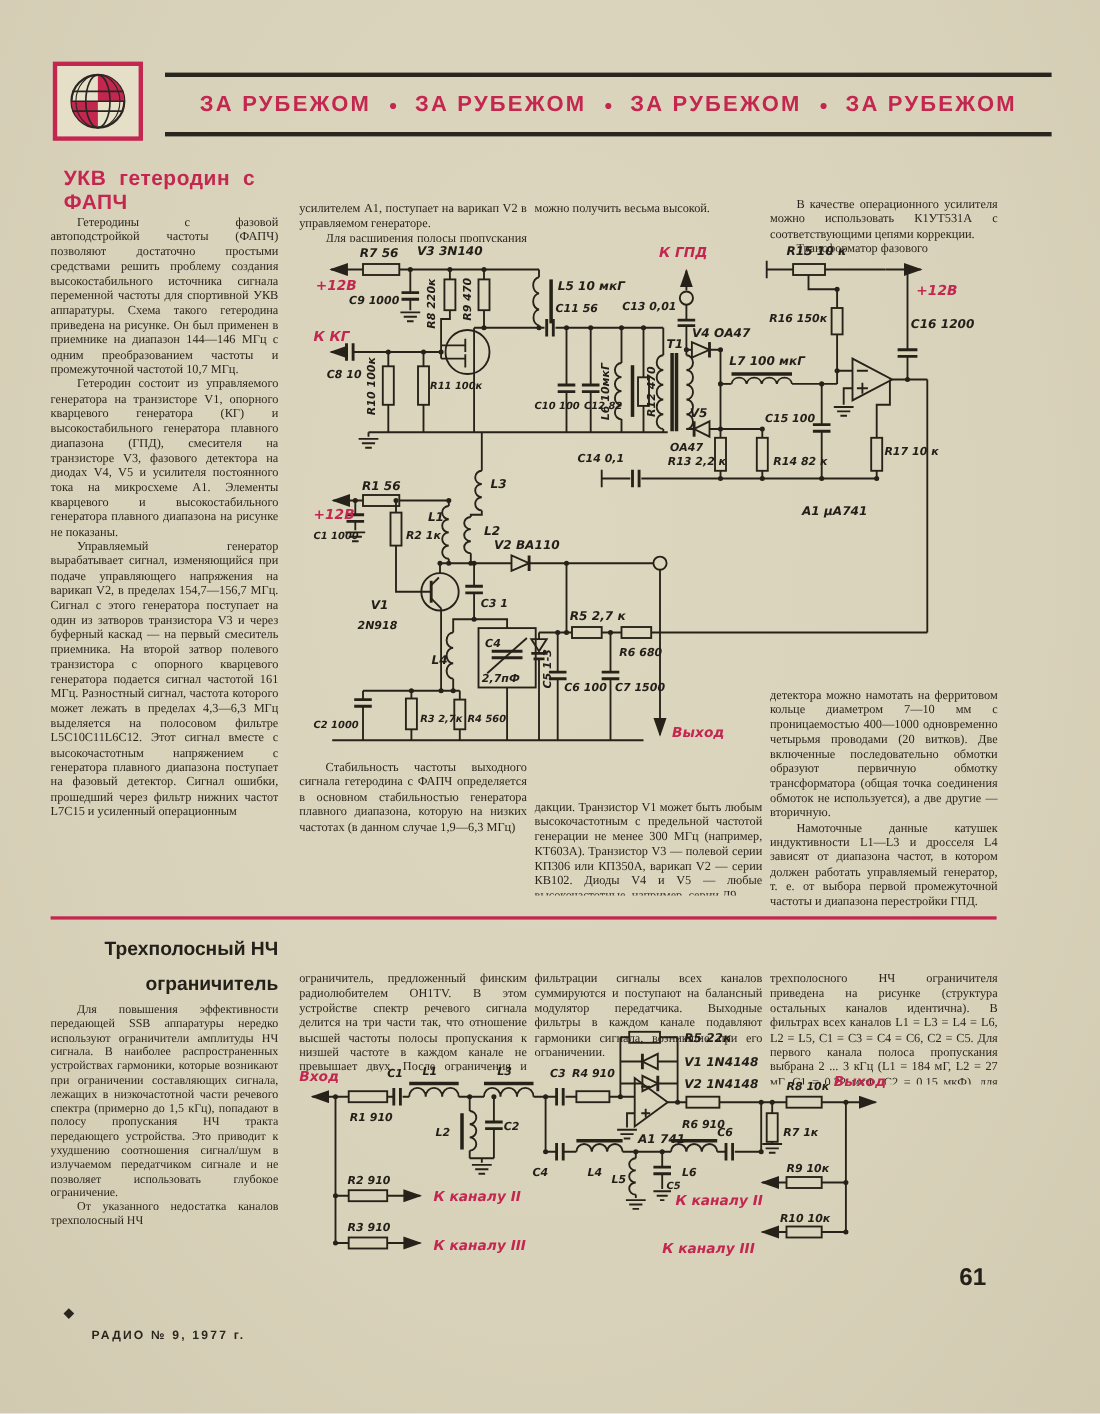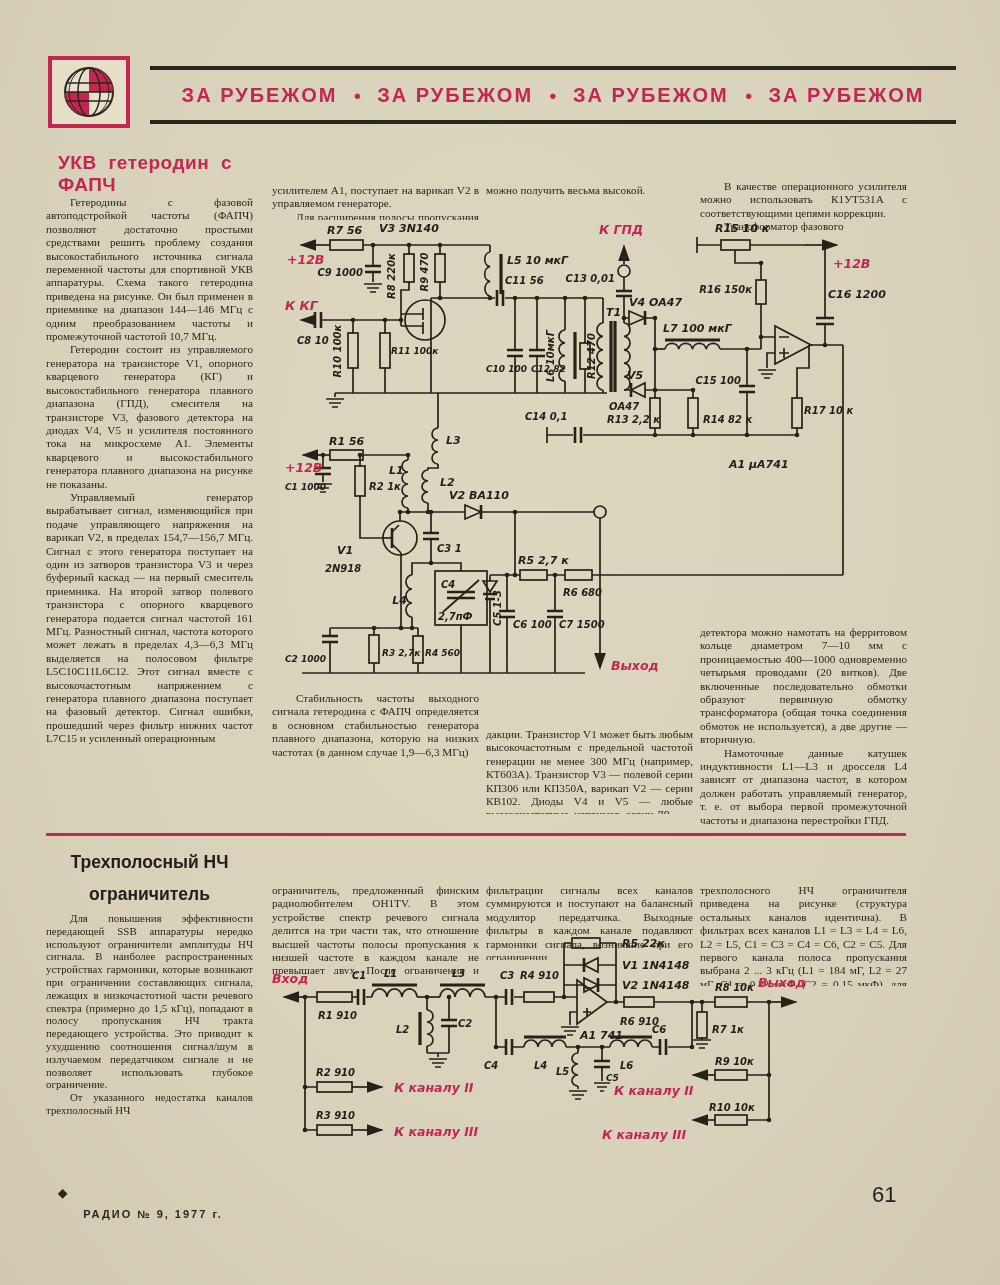--- a/index.html
+++ b/index.html
@@ -21,21 +21,21 @@
   .col p.it{font-style:italic;}
   .col p.sp{letter-spacing:4px;text-indent:18px;}
   .a1c1{left:46px;top:196px;height:636px;}
   .a1c2t{left:272px;top:148px;height:72px;}
   .a1c3t{left:486px;top:148px;height:82px;}
   .a1c4t{left:700px;top:148px;height:84px;margin-top:32px;}
   .a1c2b{left:272px;top:692px;height:138px;}
   .a1c3b{left:486px;top:692px;height:122px;}
   .a1c4b{left:700px;top:590px;height:240px;}
   .divider{position:absolute;left:46px;top:833px;width:860px;height:3px;background:#c32750;}
-  .t2{position:absolute;left:46px;top:846px;width:207px;margin:0;text-align:center;font-family:"Liberation Sans",sans-serif;
+  .t2{position:absolute;left:46px;top:846px;width:207px;margin:0;text-align:right;font-family:"Liberation Sans",sans-serif;
     font-weight:bold;font-size:17.5px;line-height:32px;color:#23201a;}
   .a2c1{left:46px;top:912px;height:248px;font-size:10.9px;line-height:12.8px;}
   .a2c2{left:272px;top:848px;height:126px;}
   .a2c3{left:486px;top:848px;height:112px;}
   .a2c4{left:700px;top:848px;height:138px;}
   
   .sch{position:absolute;}
   .s1{left:285px;top:218px;}
   .s2{left:272px;top:935px;}
   .w{stroke:#262219;stroke-width:1.7;fill:none;}
@@ -44,21 +44,21 @@
   .cp{stroke:#262219;stroke-width:1.7;fill:none;}
   .dt{fill:#262219;stroke:none;}
   .t{font-family:"DejaVu Sans",sans-serif;font-style:italic;font-weight:bold;font-size:11px;fill:#221f19;}
   .f10{font-size:10px;} .f9{font-size:9px;}
   .tr{font-family:"DejaVu Sans",sans-serif;font-style:italic;font-weight:bold;font-size:12.5px;fill:#c32750;}
   
   .foot{position:absolute;left:58px;top:1166px;display:flex;align-items:center;gap:16px;
     font-family:"Liberation Sans",sans-serif;font-weight:bold;color:#2a261e;}
   .foot .dmd{font-size:12px;}
   .foot .jr{font-size:11px;letter-spacing:2px;margin-top:42px;}
-  .pno{position:absolute;left:872px;top:1148px;font-family:"Liberation Sans",sans-serif;font-weight:normal;font-size:22px;color:#23201a;margin-top:34px;}
+  .pno{position:absolute;left:872px;top:1148px;font-family:"Liberation Sans",sans-serif;font-weight:bold;font-size:22px;color:#23201a;}
 </style>
 </head>
 <body>
 
 <div class="page">
 
   <div class="logo">
     <svg width="74" height="64" viewBox="0 0 74 64">
       <circle cx="37" cy="32" r="24" fill="#e8e1ca" stroke="#2a2620" stroke-width="2"></circle>
       <path d="M37,8 A24,24 0 0 1 61,32 L37,32 Z" fill="#c32750"></path>

